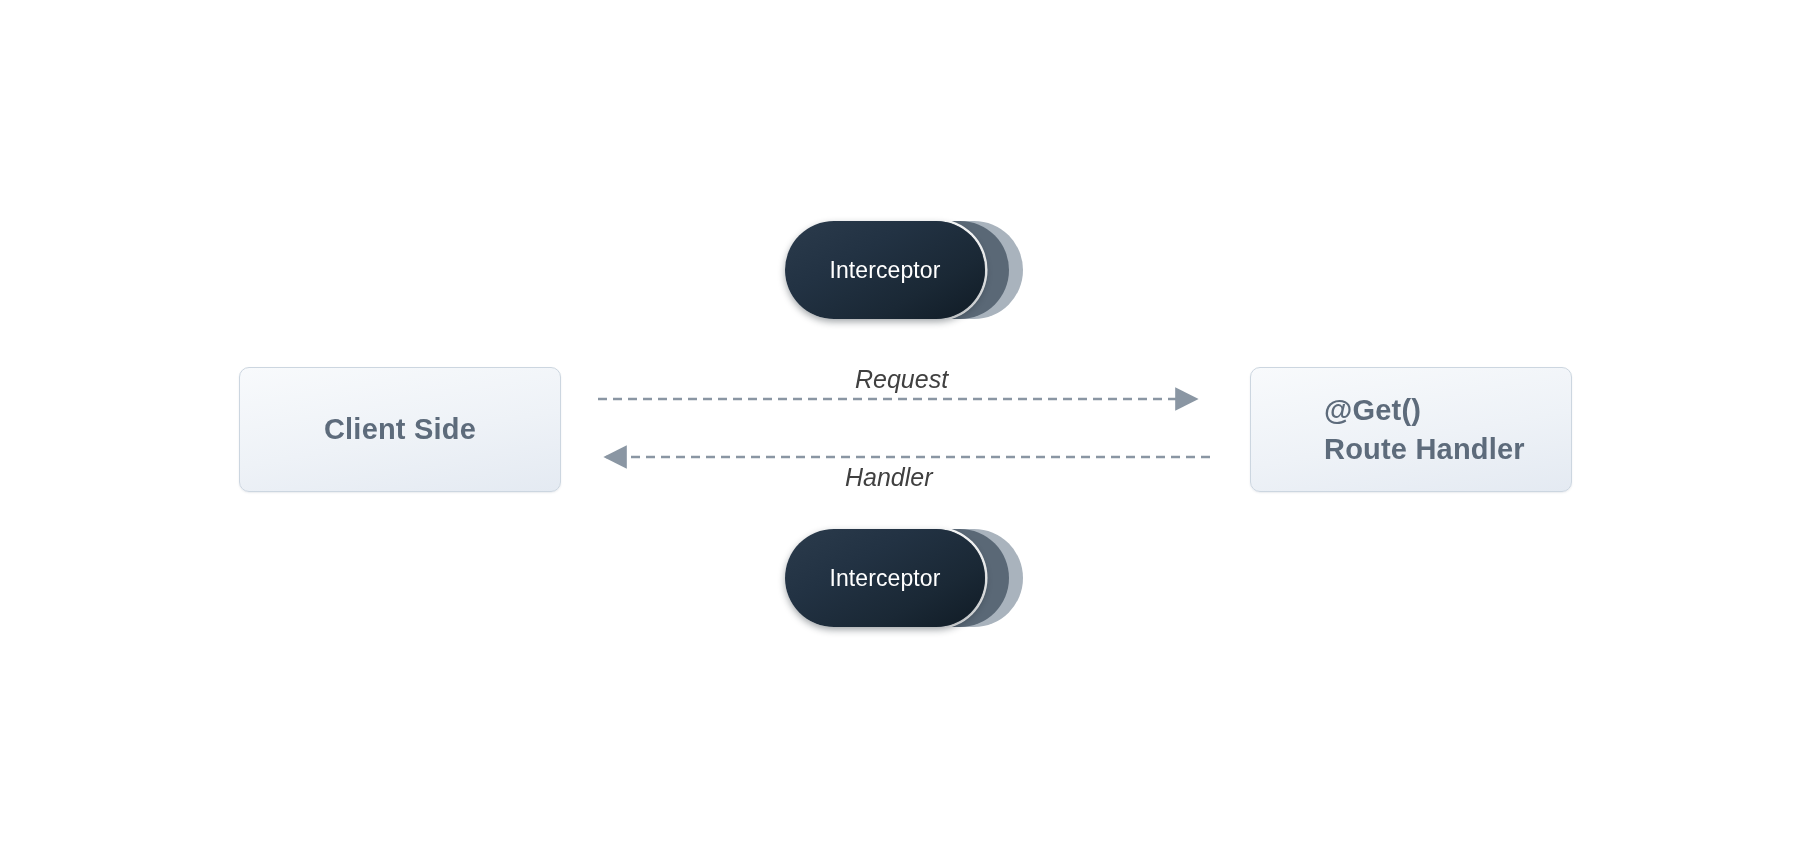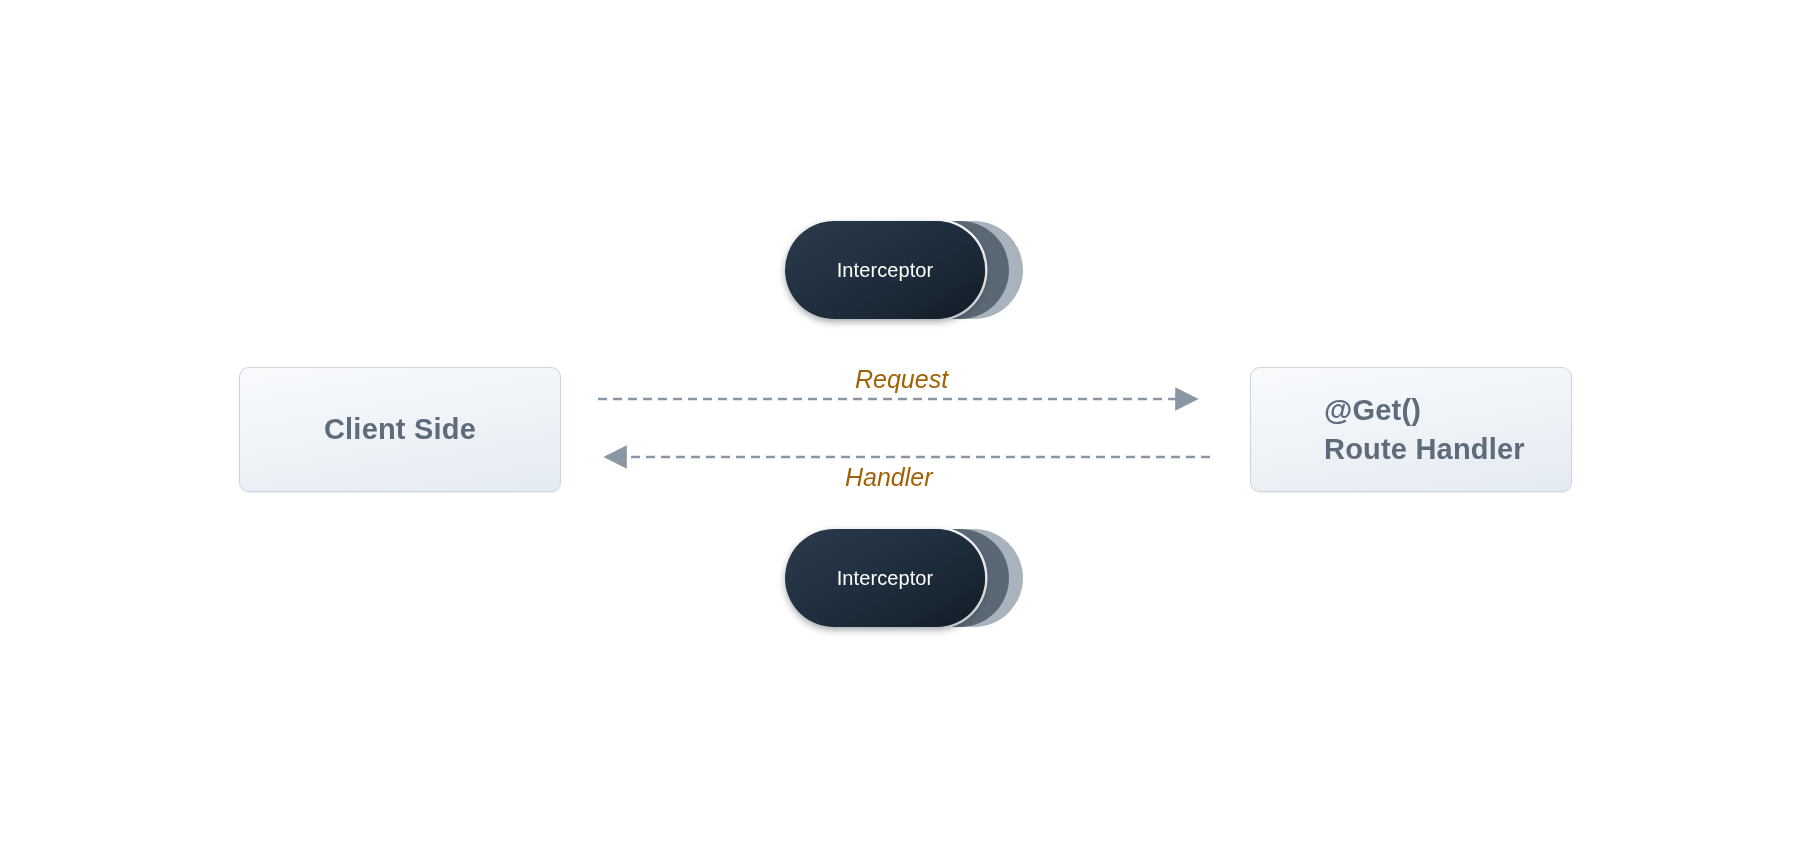--- a/index.html
+++ b/index.html
@@ -84,21 +84,21 @@
     width: 200px;
     background: linear-gradient(150deg, #2b3b4c 0%, #223243 35%, #1a2835 70%, #101b25 100%);
     box-shadow: 0 3px 7px rgba(15, 25, 35, 0.38),
                 0 0 0 2.5px #ffffff;
     display: flex;
     align-items: center;
     justify-content: center;
   }
   .pill-label {
     color: #ffffff;
-    font-size: 20px;
+    font-size: 23px;
     font-weight: 500;
     letter-spacing: 0.1px;
     position: relative;
     z-index: 2;
   }
 
   #interceptor-top    { left: 785px; top: 221px; }
   #interceptor-bottom { left: 785px; top: 529px; }
 
   
@@ -107,21 +107,21 @@
     left: 0;
     top: 0;
     width: 1800px;
     height: 850px;
     pointer-events: none;
   }
   .edge-label {
     position: absolute;
     font-size: 25px;
     font-style: italic;
-    color: #a16207;
+    color: #404040;
     white-space: nowrap;
   }
   #request-label  { left: 855px; top: 365px; }
   #response-label { left: 845px; top: 463px; }
 </style>
 </head>
 <body>
 
 <div class="canvas">
 

